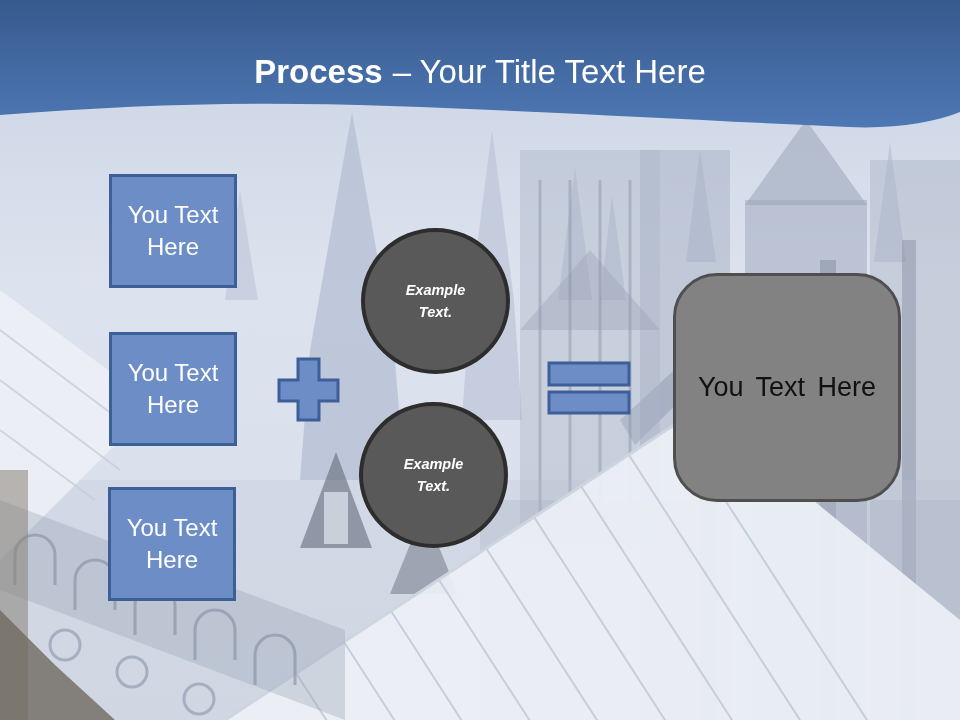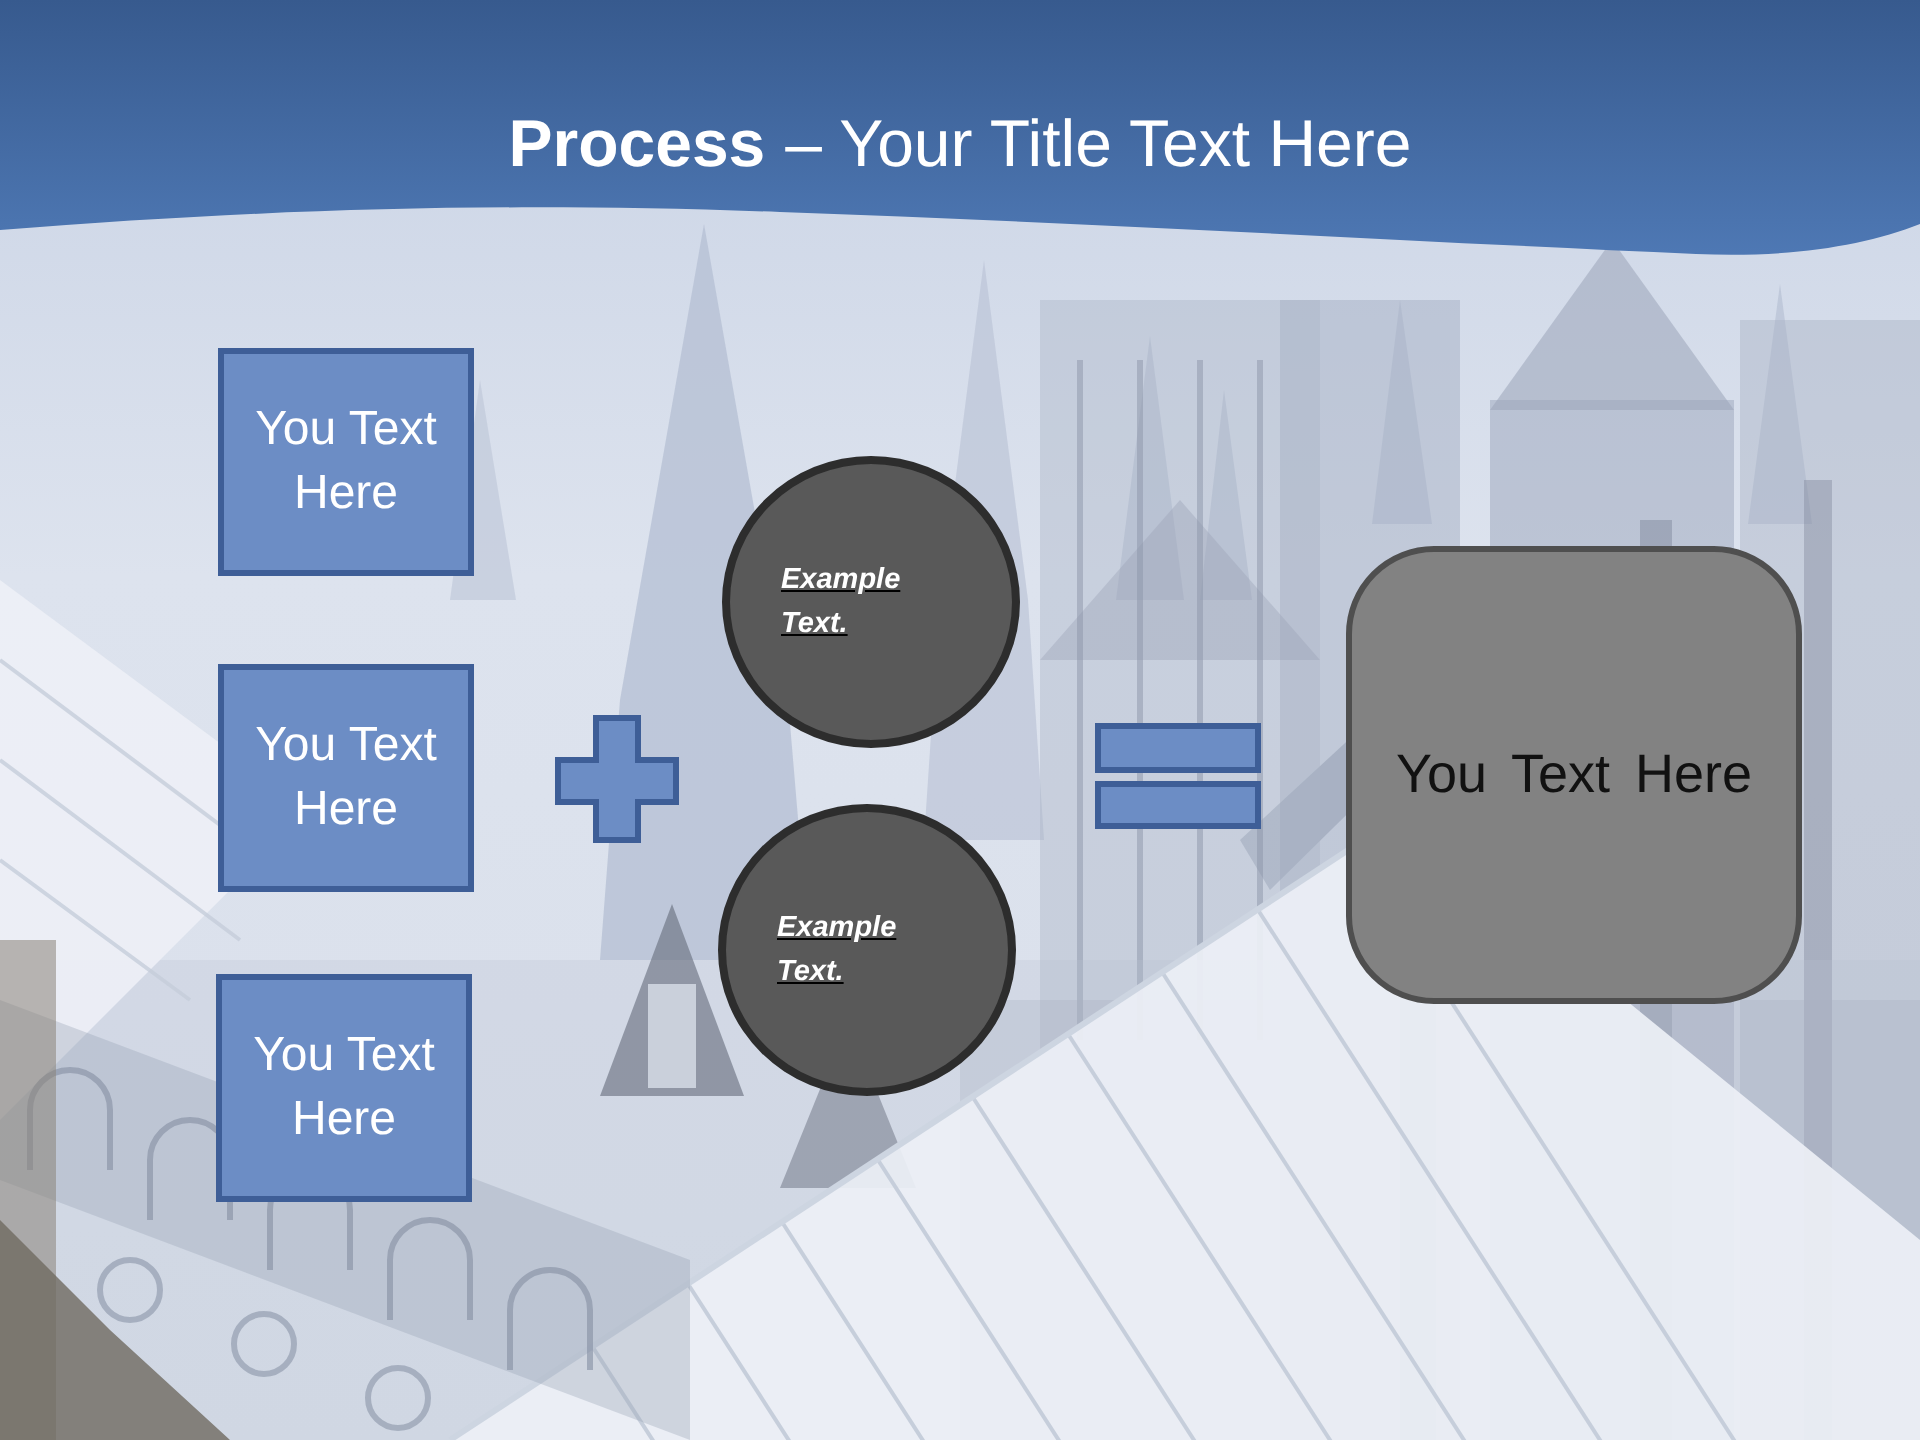--- a/index.html
+++ b/index.html
@@ -28,21 +28,21 @@
   .box2{left:109px;top:332px;}
   .box3{left:108px;top:487px;}
   .op{position:absolute;z-index:3;}
   .plus{left:276px;top:356px;}
   .equals{left:546px;top:360px;}
   .circle{
     position:absolute;width:149px;height:146px;box-sizing:border-box;z-index:3;
     background:var(--circle-fill,#595959);
     border:4px solid var(--circle-border,#2d2d2d);
     border-radius:50%;
-    display:flex;align-items:center;justify-content:center;text-decoration:underline;
+    display:flex;align-items:center;justify-content:center;text-align:center;
   }
   .circle1{left:361px;top:228px;}
   .circle2{left:359px;top:402px;}
   .circle span{
     max-width:90px;color:var(--circle-text,#ffffff);
     font-size:14.5px;font-weight:700;font-style:italic;line-height:1.55;
   }
   .result{
     position:absolute;left:673px;top:273px;width:228px;height:229px;box-sizing:border-box;z-index:3;
     background:var(--result-fill,#828282);

